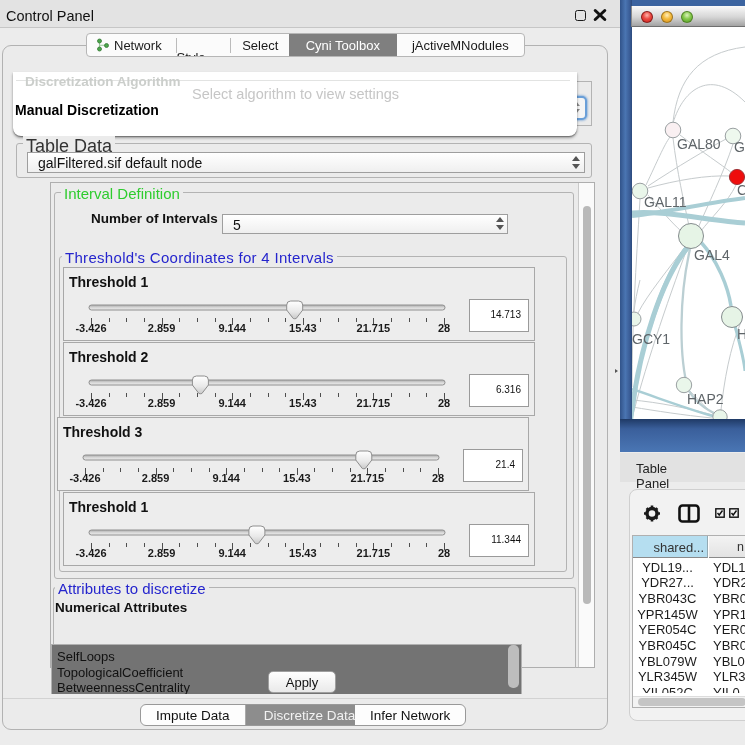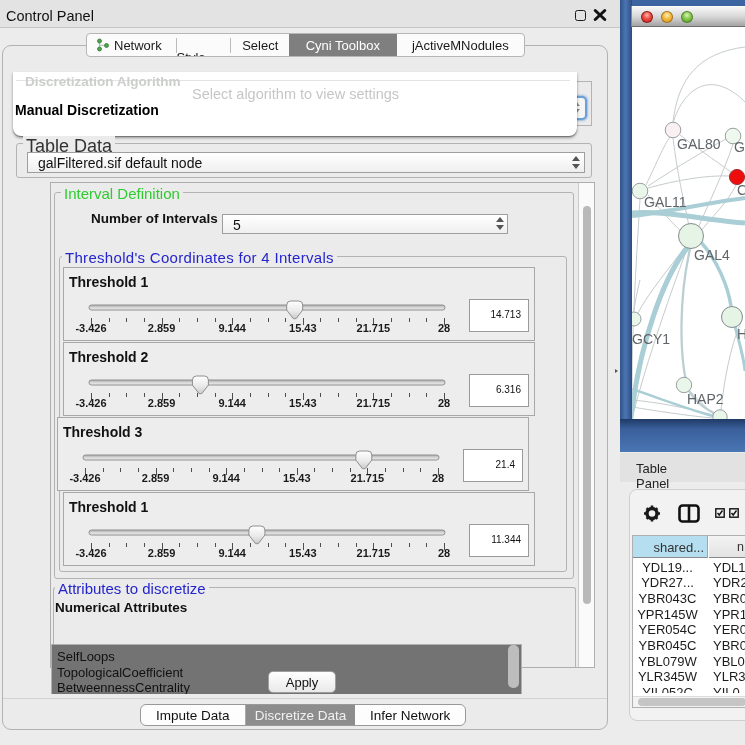--- a/index.html
+++ b/index.html
@@ -321,21 +321,21 @@
     <div style="position:absolute;left:5px;top:35px;font-size:13px;color:#111;">BetweennessCentrality</div>
     <div style="position:absolute;right:2px;top:0;width:11px;height:43px;background:#bdbdbd;border-radius:5px;"></div>
   </div>
 
   <div class="abs" style="left:268px;top:671px;width:68px;height:22px;border:1px solid #9f9f9f;border-radius:5px;background:linear-gradient(#ffffff,#e9e9e9);text-align:center;font-size:13px;color:#111;padding-top:3px;">Apply</div>
 
   <div class="abs" style="left:3px;top:698px;width:604px;height:1px;background:#d2d2d2;"></div>
 
   <div class="abs" style="left:140px;top:704px;width:326px;height:22px;border:1px solid #999;border-radius:6px;overflow:hidden;display:flex;background:#fdfdfd;">
     <div style="width:105px;text-align:center;padding-top:3px;font-size:13.5px;color:#111;border-right:1px solid #aaa;">Impute Data</div>
-    <div style="width:110px;text-align:center;padding-top:3px;font-size:13.5px;color:#f2f2f2;background:#8d8d8d;">Discretize Data</div>
+    <div style="width:110px;text-align:right;padding-top:3px;font-size:13.5px;color:#f2f2f2;background:#8d8d8d;">Discretize Data</div>
     <div style="width:110px;text-align:center;padding-top:3px;font-size:13.5px;color:#111;">Infer Network</div>
   </div>
 
   <div class="abs" style="left:615px;top:369px;width:0;height:0;border-top:2.5px solid transparent;border-bottom:2.5px solid transparent;border-left:3.5px solid #555;"></div>
 
   <div class="abs" style="left:620px;top:0;width:125px;height:452px;background:#3c64a0;"></div>
   <div class="abs" style="left:620px;top:0;width:12px;height:452px;background:linear-gradient(90deg,#31538a 0%,#4a75b2 45%,#3a5d97 80%,#2c4a7c 100%);"></div>
   <div class="abs" style="left:620px;top:419px;width:125px;height:33px;background:linear-gradient(#1f3a66 0%,#3a5f9b 30%,#4a76b4 100%);"></div>
 
   <div class="abs" style="left:631px;top:6px;width:114px;height:21px;background:linear-gradient(#fafafa 0%,#d6d6d6 55%,#a3a3a3 100%);border-bottom:1px solid #6f6f6f;border-left:1px solid #8a8a8a;"></div>

